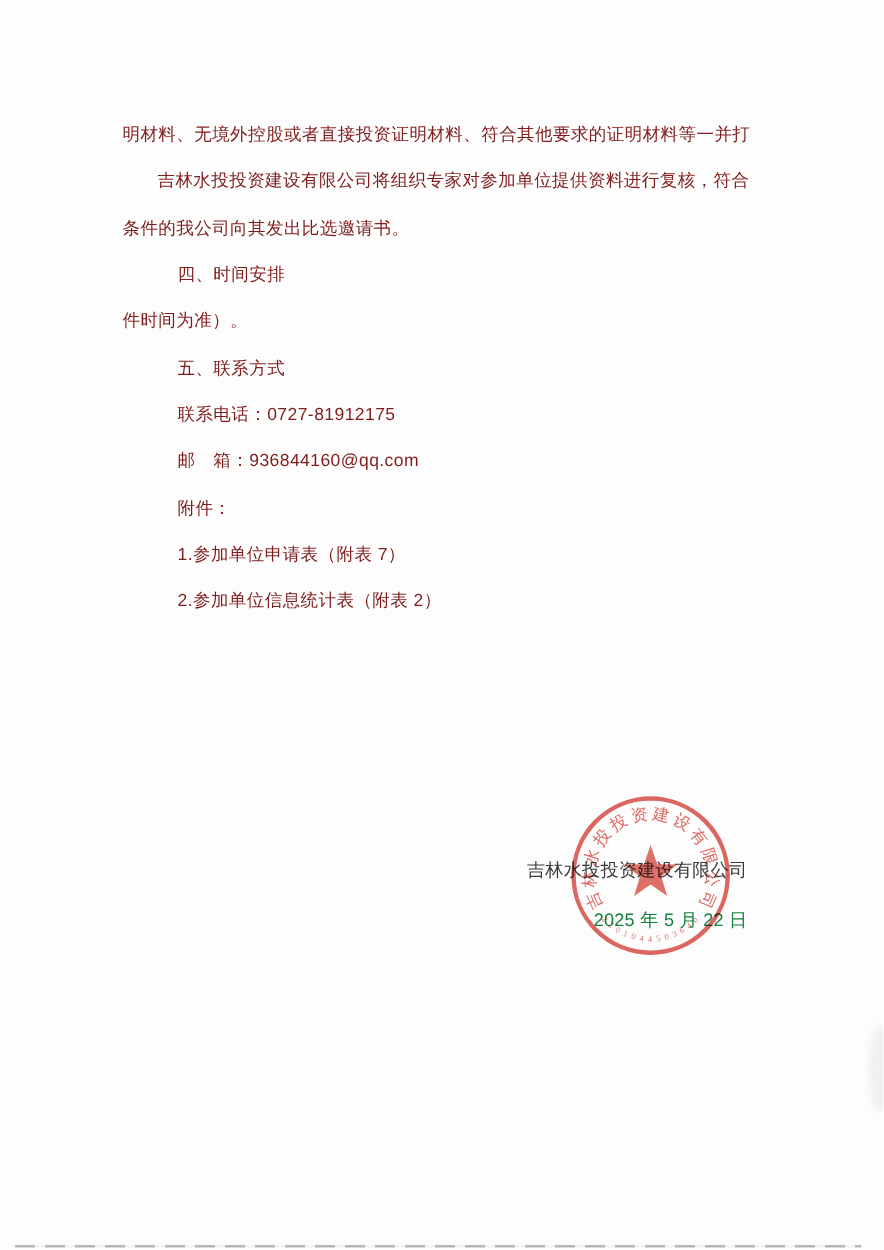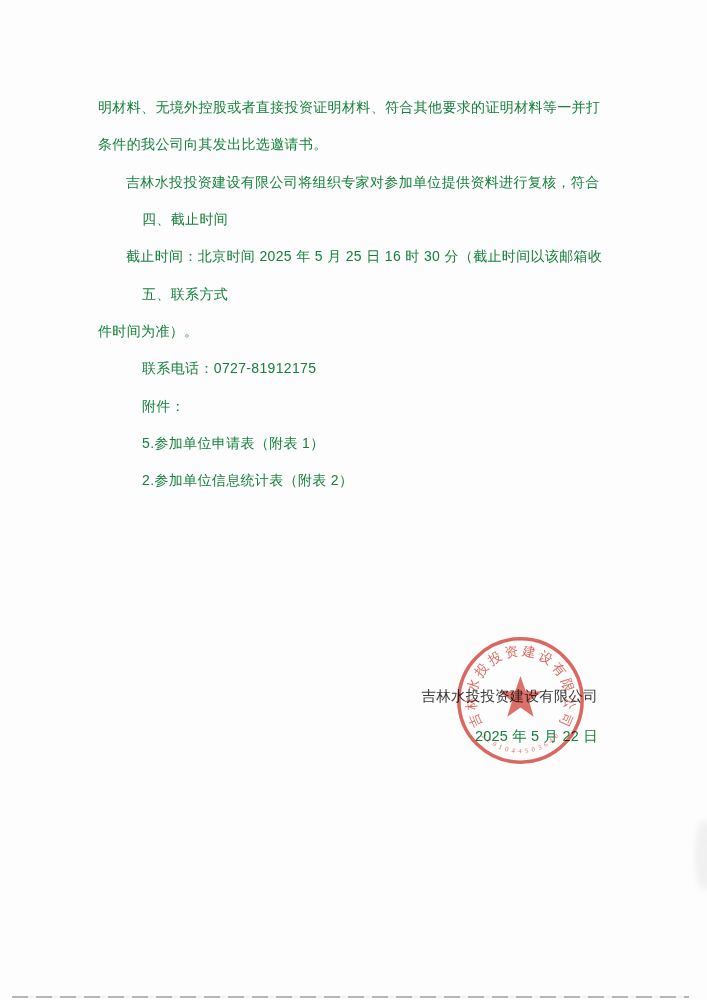--- a/index.html
+++ b/index.html
@@ -23,21 +23,21 @@
     top: 89px;
     width: 560px;
   }
   .line {
     display: block;
     height: 37.33px;
     line-height: 37.33px;
     font-size: 14px;
     letter-spacing: 0.35px;
     white-space: nowrap;
-    color: #15803d;
+    color: #7f1d1d;
   }
   .line.para-indent { padding-left: 28px; }
   .line.head-indent { padding-left: 44px; }
 
   
   .sig-company {
     position: absolute;
     right: 109px;
     top: 687px;
     font-size: 14.5px;
@@ -95,29 +95,29 @@
     filter: blur(3px);
   }
 </style>
 </head>
 <body>
 
 <div class="page">
 
   <div class="textblock">
     <div class="line">明材料、无境外控股或者直接投资证明材料、符合其他要求的证明材料等一并打</div>
+    <div class="line para-indent">吉林水投投资建设有限公司将组织专家对参加单位提供资料进行复核，符合</div>
     <div class="line">条件的我公司向其发出比选邀请书。</div>
-    <div class="line para-indent">吉林水投投资建设有限公司将组织专家对参加单位提供资料进行复核，符合</div>
-    <div class="line head-indent">四、截止时间</div>
-    <div class="line para-indent">截止时间：北京时间 2025 年 5 月 25 日 16 时 30 分（截止时间以该邮箱收</div>
+    <div class="line head-indent">四、时间安排</div>
+    <div class="line">件时间为准）。</div>
     <div class="line head-indent">五、联系方式</div>
-    <div class="line">件时间为准）。</div>
     <div class="line head-indent">联系电话：0727-81912175</div>
+    <div class="line head-indent">邮　箱：936844160@qq.com</div>
     <div class="line head-indent">附件：</div>
-    <div class="line head-indent">5.参加单位申请表（附表 1）</div>
+    <div class="line head-indent">1.参加单位申请表（附表 7）</div>
     <div class="line head-indent">2.参加单位信息统计表（附表 2）</div>
   </div>
 
   <div class="sig-company">吉林水投投资建设有限公司</div>
   <div class="sig-date">2025 年 5 月 22 日</div>
 
   <svg class="seal" viewBox="0 0 140 140" xmlns="http://www.w3.org/2000/svg" aria-hidden="true">
     <defs>
       <path id="sealArcTop" d="M 28.3 89.4 A 46 46 0 1 1 111.7 89.4" fill="none"></path>
       <path id="sealArcBottom" d="M 25.8 101 A 54 54 0 0 0 114.2 101" fill="none"></path>

